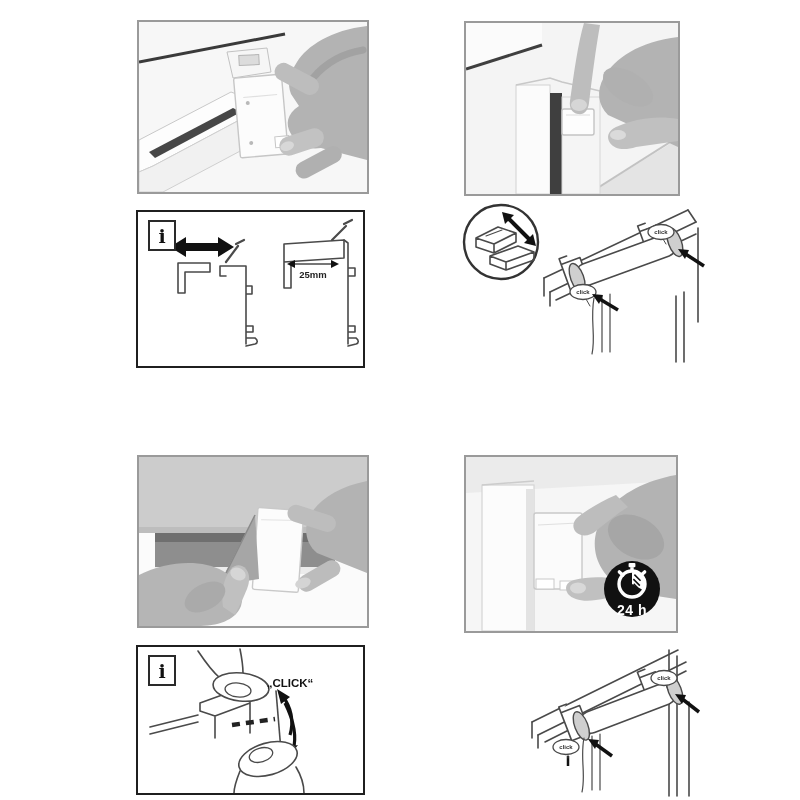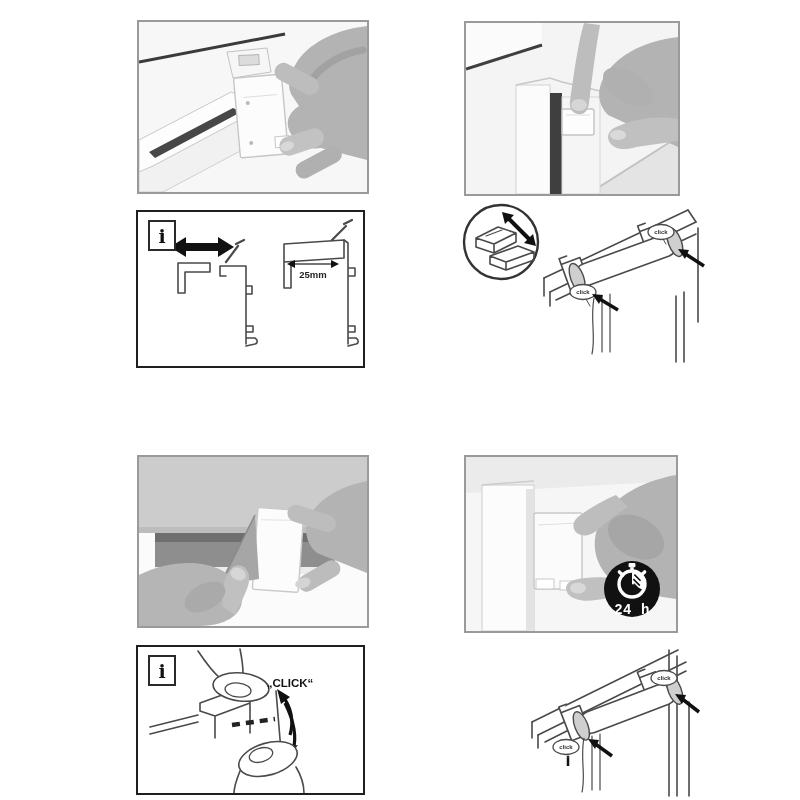--- a/index.html
+++ b/index.html
@@ -15,21 +15,21 @@
   #q2d{left:456px;top:202px;width:252px;height:172px;}
   #q3p{left:137px;top:455px;width:232px;height:173px;}
   #q3i{left:136px;top:645px;width:229px;height:150px;}
   #q4p{left:464px;top:455px;width:214px;height:178px;}
   #q4d{left:488px;top:638px;width:222px;height:162px;}
   .i-icon{position:absolute;left:10px;top:8px;width:24px;height:27px;border:2px solid #2a2a2a;
           display:flex;align-items:center;justify-content:center;background:#fff;
           font-family:"DejaVu Serif",serif;font-weight:bold;font-size:19px;color:#111;z-index:3;}
   .badge{position:absolute;left:138px;top:104px;width:56px;height:56px;border-radius:50%;
          background:#111111;display:flex;flex-direction:column;align-items:center;justify-content:center;z-index:4;}
-  .badge-text{color:#ffffff;font-weight:bold;font-size:14px;line-height:1;letter-spacing:.5px;font-family:Liberation Mono, monospace;}
+  .badge-text{color:#ffffff;font-weight:bold;font-size:14px;line-height:1;letter-spacing:.5px;}
   .stopwatch{width:25px;height:25px;margin-bottom:1px;}
   
   .ln{stroke:#4a4a4a;stroke-width:1.6;fill:none;stroke-linecap:round;stroke-linejoin:round;}
   .lnf{stroke:#4a4a4a;stroke-width:1.6;fill:#ffffff;stroke-linecap:round;stroke-linejoin:round;}
   .blk{fill:#111111;stroke:none;}
   .dim{font-size:9.5px;font-weight:bold;fill:#222;text-anchor:middle;font-family:"Liberation Sans",sans-serif;}
   .clicktxt{font-size:11.5px;font-weight:bold;fill:#111;text-anchor:middle;font-family:"Liberation Sans",sans-serif;}
   .ovtxt{font-size:6px;font-weight:bold;fill:#333;text-anchor:middle;font-family:"Liberation Sans",sans-serif;}
 </style>
 </head>

